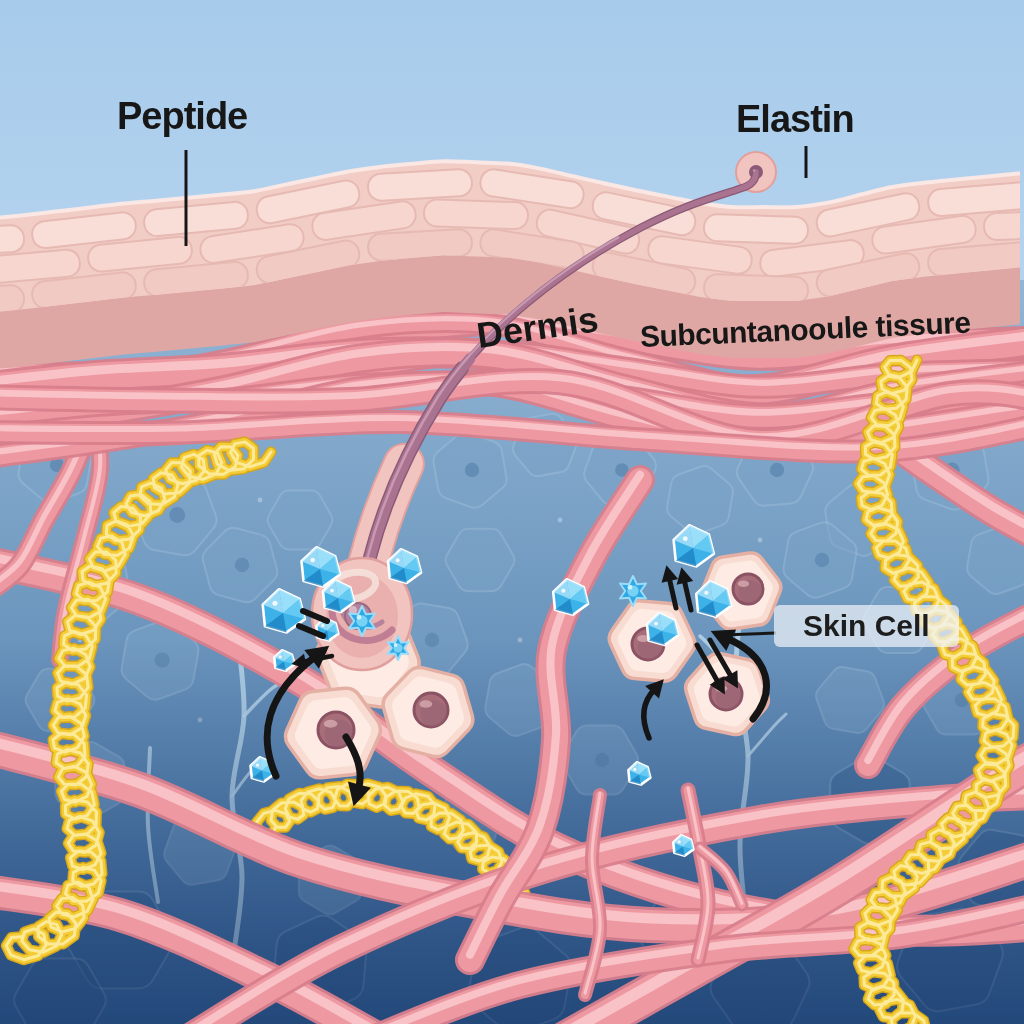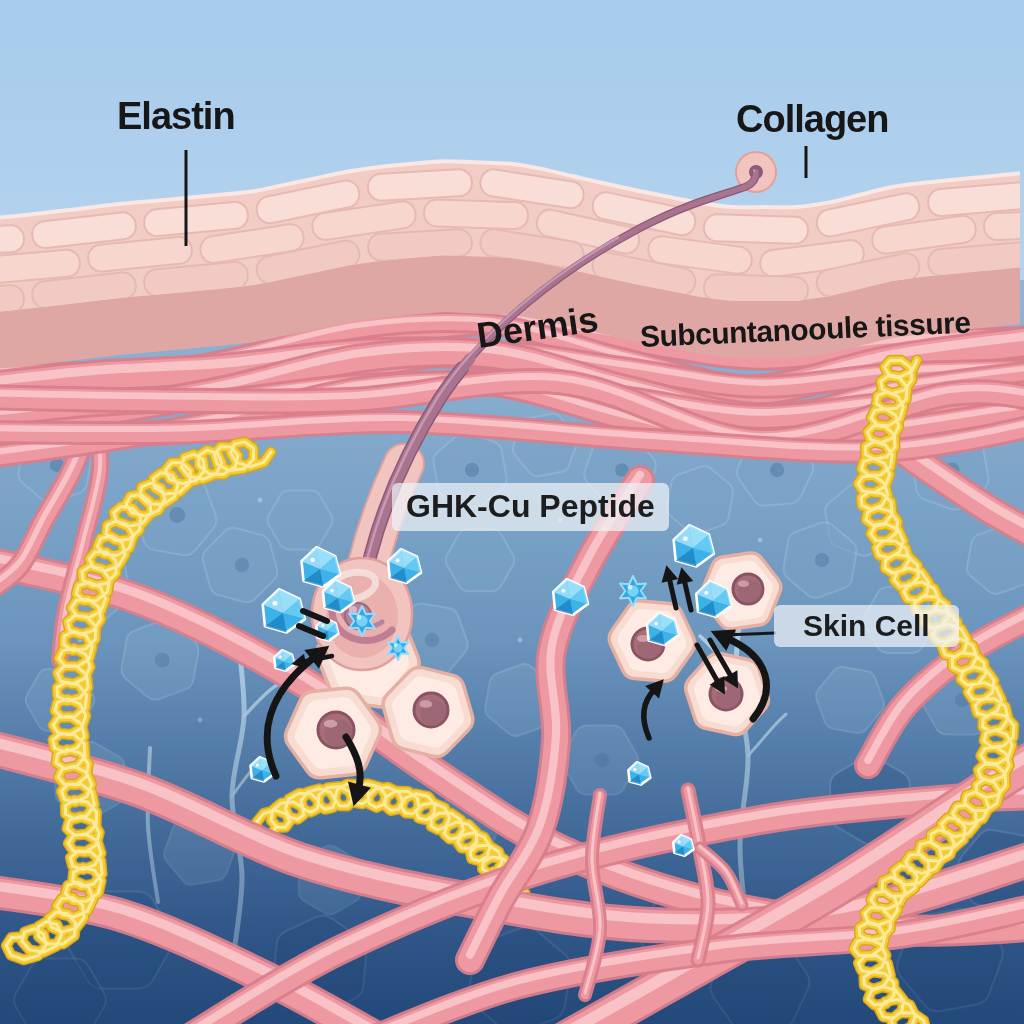--- a/index.html
+++ b/index.html
@@ -407,30 +407,27 @@
         <polygon points="663.8,679.2 659.0,698.5 645.1,686.0" fill="#151515"></polygon>
       </g>
       <g>
         <line x1="186" y1="150" x2="186" y2="246" stroke="#161616" stroke-width="3"></line>
         <line x1="806" y1="146" x2="806" y2="178" stroke="#161616" stroke-width="3"></line>
         <line x1="722" y1="635" x2="776" y2="633" stroke="#161616" stroke-width="3"></line>
       </g>
     </svg>
 
   <div class="lbl lbl-collagen">
-    <span>Elastin</span>
+    <span>Peptide</span>
   </div>
   <div class="lbl lbl-elastin">
-    <span>Collagen</span>
+    <span>Elastin</span>
   </div>
   <div class="lbl lbl-dermis">
     <span>Dermis</span>
   </div>
   <div class="lbl lbl-subcu">
     <span>Subcuntanooule tissure</span>
   </div>
-  <div class="lbl lbl-box lbl-ghk">
-    <span>GHK-Cu Peptide</span>
-  </div>
   <div class="lbl lbl-box lbl-skincell">
     <span>Skin Cell</span>
   </div>
 </div>
 
 </body></html>

